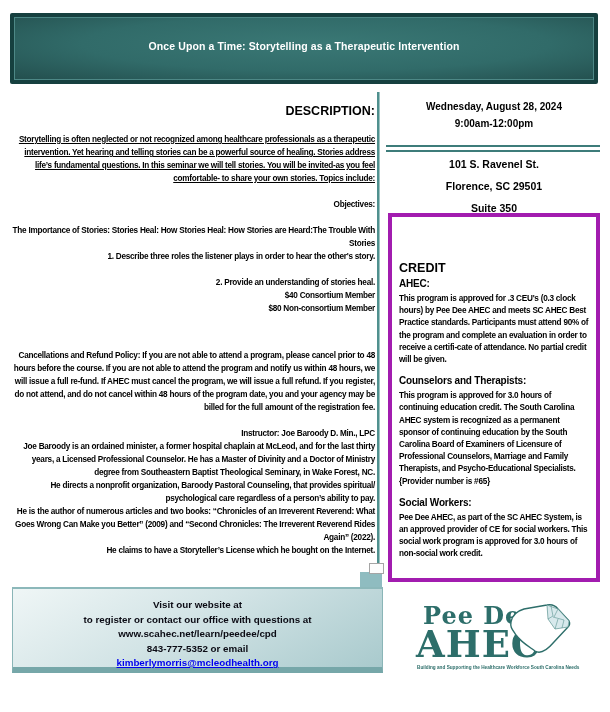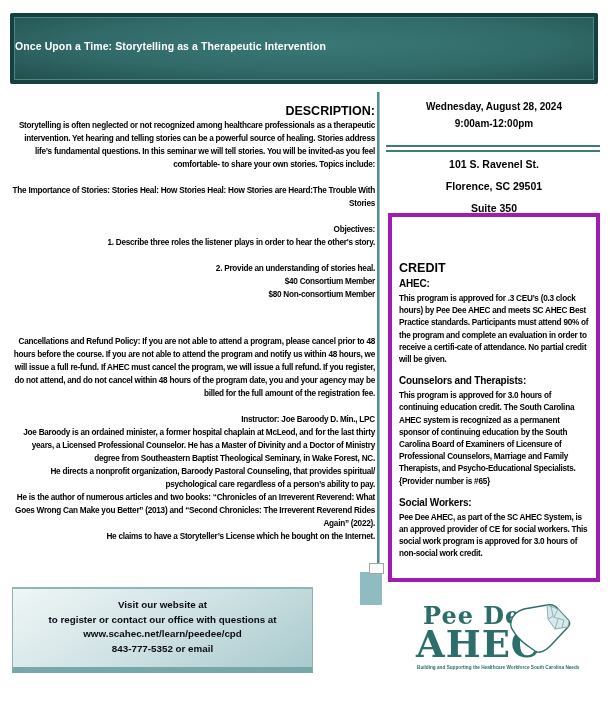--- a/index.html
+++ b/index.html
@@ -12,34 +12,34 @@
 
   
   .banner{
     position:absolute;left:10px;top:13px;width:588px;height:71px;
     background:#16403f;padding:4px;box-sizing:border-box;border-radius:2px;
   }
   .banner-inner{
     width:100%;height:100%;box-sizing:border-box;
     background:radial-gradient(ellipse at 52% 42%, #3a7875 0%, #316b69 55%, #234f4e 100%);
     border:1px solid #4d8886;
-    display:flex;align-items:center;justify-content:flex-start;
+    display:flex;align-items:center;justify-content:center;
   }
   .banner-title{
     color:#ffffff;font-weight:bold;font-size:10.5px;letter-spacing:0.1px;
     margin-top:-6px;
   }
 
   
   .left-col{
     position:absolute;left:12px;top:104px;width:363px;
     font-size:8.2px;font-weight:bold;line-height:13px;letter-spacing:-0.25px;text-align:right;
   }
   .lc-heading{font-size:12.5px;line-height:14px;letter-spacing:0;}
-  .mt3{margin-top:1px;} .mt13{margin-top:13px;} .mt26{margin-top:26px;} .mt34{margin-top:34px;}
+  .mt3{margin-top:15px;text-decoration:underline;} .mt13{margin-top:13px;} .mt26{margin-top:26px;} .mt34{margin-top:34px;}
 
   
   .v-divider{
     position:absolute;left:377px;top:92px;width:2px;height:474px;
     background:#4f908e;border-right:1px solid #9dc3c2;
   }
 
   
   .date-block{
     position:absolute;left:388px;top:98px;width:212px;text-align:center;
@@ -69,21 +69,21 @@
   .artifact-teal{
     position:absolute;left:360px;top:572px;width:22px;height:33px;background:#8fbcc0;
   }
   .artifact-outline{
     position:absolute;left:369px;top:563px;width:13px;height:9px;
     background:#fdfdfd;border:1px solid #a5a5a5;
   }
 
   
   .contact-box{
-    position:absolute;left:12px;top:587px;width:301px;height:86px;box-sizing:border-box;
+    position:absolute;left:12px;top:587px;width:371px;height:86px;box-sizing:border-box;
     background:linear-gradient(150deg,#eff6f6 0%,#d3e4e6 45%,#a9cacd 100%);
     border:1px solid #8ab5b7;border-top:2px solid #8cb8ba;border-bottom:6px solid #76a7a9;
     text-align:center;padding-top:9px;
     font-weight:bold;font-size:9.8px;line-height:14.5px;color:#0b0b14;
   }
   .contact-box .email{color:#0000ee;text-decoration:underline;cursor:pointer;}
 
   
   .logo{position:absolute;left:413px;top:601px;width:187px;height:84px;}
   .logo .name1{
@@ -110,31 +110,31 @@
 
   <div class="banner">
     <div class="banner-inner">
       <div class="banner-title">Once Upon a Time: Storytelling as a Therapeutic Intervention</div>
     </div>
   </div>
 
   <div class="left-col">
     <div class="lc-heading">DESCRIPTION:</div>
     <div class="mt3">Storytelling is often neglected or not recognized among healthcare professionals as a therapeutic intervention. Yet hearing and telling stories can be a powerful source of healing. Stories address life’s fundamental questions. In this seminar we will tell stories. You will be invited-as you feel comfortable- to share your own stories. Topics include:</div>
+    <div class="mt13">Objectives:</div>
     <div class="mt13">The Importance of Stories: Stories Heal: How Stories Heal: How Stories are Heard:The Trouble With Stories</div>
-    <div class="mt13">Objectives:</div>
     <div>1. Describe three roles the listener plays in order to hear the other's story.</div>
     <div class="mt13">2. Provide an understanding of stories heal.</div>
     <div>$40 Consortium Member</div>
     <div>$80 Non-consortium Member</div>
     <div class="mt34">Cancellations and Refund Policy: If you are not able to attend a program, please cancel prior to 48 hours before the course. If you are not able to attend the program and notify us within 48 hours, we will issue a full re-fund. If AHEC must cancel the program, we will issue a full refund. If you register, do not attend, and do not cancel within 48 hours of the program date, you and your agency may be billed for the full amount of the registration fee.</div>
     <div class="mt13">Instructor: Joe Baroody D. Min., LPC</div>
     <div>Joe Baroody is an ordained minister, a former hospital chaplain at McLeod, and for the last thirty years, a Licensed Professional Counselor. He has a Master of Divinity and a Doctor of Ministry degree from Southeastern Baptist Theological Seminary, in Wake Forest, NC.</div>
     <div>He directs a nonprofit organization, Baroody Pastoral Counseling, that provides spiritual/ psychological care regardless of a person’s ability to pay.</div>
-    <div>He is the author of numerous articles and two books: “Chronicles of an Irreverent Reverend: What Goes Wrong Can Make you Better” (2013) and “Second Chronicles: The Irreverent Reverend Rides Again” (2022).</div>
+    <div>He is the author of numerous articles and two books: “Chronicles of an Irreverent Reverend: What Goes Wrong Can Make you Better” (2009) and “Second Chronicles: The Irreverent Reverend Rides Again” (2022).</div>
     <div>He claims to have a Storyteller’s License which he bought on the Internet.</div>
   </div>
 
   <div class="v-divider"></div>
 
   <div class="date-block">
     <div>Wednesday, August 28, 2024</div>
     <div>9:00am-12:00pm</div>
   </div>
 
@@ -158,20 +158,21 @@
   </div>
 
   <div class="artifact-teal"></div>
   <div class="artifact-outline"></div>
 
   <div class="contact-box">
     <div>Visit our website at</div>
     <div>to register or contact our office with questions  at</div>
     <div>www.scahec.net/learn/peedee/cpd</div>
     <div>843-777-5352 or email</div>
+    <a class="email">kimberlymorris@mcleodhealth.org</a>
   </div>
 
   <div class="logo">
     <div class="name1">Pee Dee</div>
     <div class="name2">AHEC</div>
     <svg class="sc-map" width="66" height="57" viewBox="0 0 66 57">
       <path d="M 4,20 C 5,13 10,9 17,7 L 40,3 C 45,2 48,3 51,7 L 62,19 C 63,21 63,23 61,25 L 47,40 C 41,47 34,53 28,49 C 21,44 14,40 9,33 C 5,27 3,25 4,20 Z" fill="#ffffff" stroke="#2d6e6a" stroke-width="1.4"></path>
       <polygon points="40,3 51,7 62,19 61,25 48,27 41,17" fill="#d8e9ec" stroke="#5b9390" stroke-width="0.7"></polygon>
       <path d="M 44,4 L 46,14 M 51,7 L 47,15 M 46,15 L 57,18 M 48,27 L 51,17 M 57,18 L 55,26 M 41,17 L 46,14" fill="none" stroke="#5b9390" stroke-width="0.6"></path>
     </svg>

